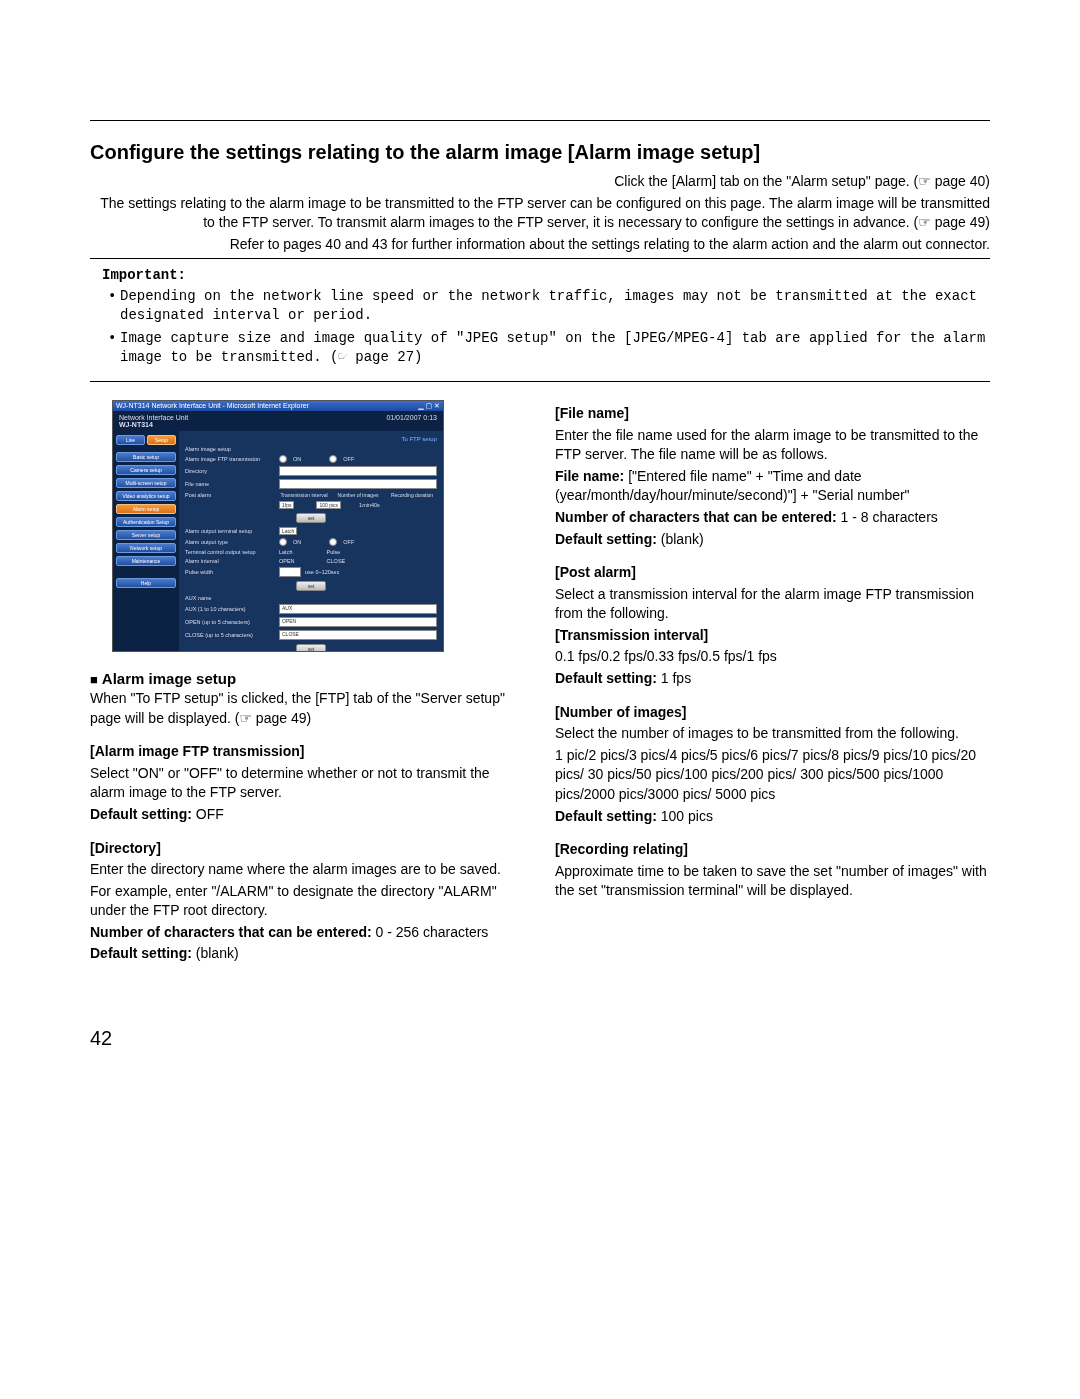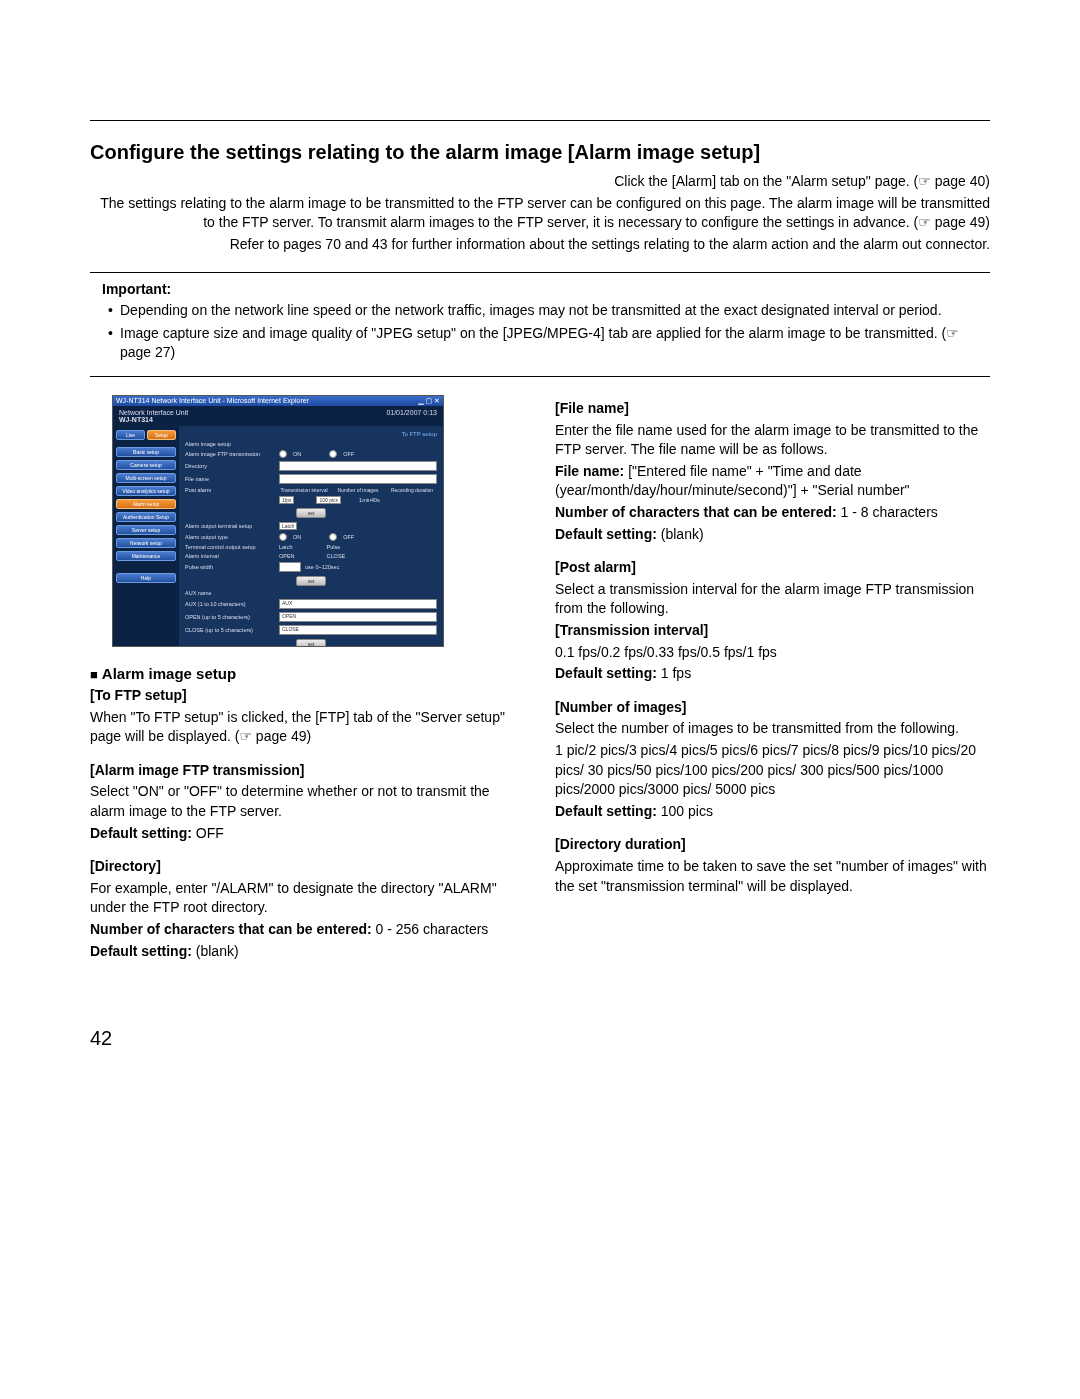--- a/index.html
+++ b/index.html
@@ -25,21 +25,22 @@
     font-size: 20px;
     font-weight: bold;
     margin: 0 0 8px 0;
   }
   p { margin: 0 0 2px 0; line-height: 1.4; }
   .intro p { margin-bottom: 2px; text-align: right; }
   .important-block {
     border-top: 1px solid #000;
     border-bottom: 1px solid #000;
     padding: 8px 0 10px 0;
-    margin: 18px 0 18px 0;
+    margin: 4px 0 18px 0;
+    font-family: Liberation Mono, monospace;
   }
   .important-title { font-weight: bold; margin-bottom: 4px; padding-left: 12px;}
   .bullet {
     display: flex;
     padding-left: 18px;
     margin-bottom: 4px;
     line-height: 1.35;
   }
   .bullet .dot { width: 12px; flex: 0 0 12px; }
   .columns {
@@ -140,21 +141,21 @@
 <div class="page-wrap">
 <div class="page">
 
 <hr class="hr-top">
 
 <h1>Configure the settings relating to the alarm image [Alarm image setup]</h1>
 
 <div class="intro">
   <p>Click the [Alarm] tab on the "Alarm setup" page. (☞ page 40)</p>
   <p>The settings relating to the alarm image to be transmitted to the FTP server can be configured on this page. The alarm image will be transmitted to the FTP server. To transmit alarm images to the FTP server, it is necessary to configure the settings in advance. (☞ page 49)</p>
-  <p>Refer to pages 70 and 43 for further information about the settings relating to the alarm action and the alarm out connector.</p>
+  <p>Refer to pages 40 and 43 for further information about the settings relating to the alarm action and the alarm out connector.</p>
 </div>
 
 <div class="important-block">
   <div class="important-title">Important:</div>
   <div class="bullet">
           <span class="dot">•</span>
           <span>Depending on the network line speed or the network traffic, images may not be transmitted at the exact designated interval or period.</span>
         </div>
   <div class="bullet">
           <span class="dot">•</span>
@@ -273,28 +274,28 @@
                   <span class="ss-lab">CLOSE (up to 5 characters)</span>
                   <span class="ss-input" style="color:#333;font-size:5px;padding-left:2px">CLOSE</span>
                 </div>
           <div class="ss-set">set</div>
         </div>
       </div>
     </div>
 
     <div class="section-title"><span class="sq">■</span><span>Alarm image setup</span></div>
 
-    <p class="field-title first">[To FTP setup]</p>
     <p>When "To FTP setup" is clicked, the [FTP] tab of the "Server setup" page will be displayed. (☞ page 49)</p>
 
     <p class="field-title">[Alarm image FTP transmission]</p>
     <p>Select "ON" or "OFF" to determine whether or not to transmit the alarm image to the FTP server.</p>
     <p><b>Default setting:</b><span> OFF</span></p>
 
     <p class="field-title">[Directory]</p>
+    <p>Enter the directory name where the alarm images are to be saved.</p>
     <p>For example, enter "/ALARM" to designate the directory "ALARM" under the FTP root directory.</p>
     <p><b>Number of characters that can be entered:</b><span> 0 - 256 characters</span></p>
     <p class="indent" style="padding-left:0"><b>Default setting:</b><span> (blank)</span></p>
   </div>
 
   <div class="col">
     <p class="field-title first">[File name]</p>
     <p>Enter the file name used for the alarm image to be transmitted to the FTP server. The file name will be as follows.</p>
     <p><b>File name:</b><span> ["Entered file name" + "Time and date (year/month/day/hour/minute/second)"] + "Serial number"</span></p>
     <p><b>Number of characters that can be entered:</b><span> 1 - 8 characters</span></p>
@@ -304,20 +305,20 @@
     <p>Select a transmission interval for the alarm image FTP transmission from the following.</p>
     <p style="font-weight:bold">[Transmission interval]</p>
     <p>0.1 fps/0.2 fps/0.33 fps/0.5 fps/1 fps</p>
     <p><b>Default setting:</b><span> 1 fps</span></p>
 
     <p class="field-title">[Number of images]</p>
     <p>Select the number of images to be transmitted from the following.</p>
     <p>1 pic/2 pics/3 pics/4 pics/5 pics/6 pics/7 pics/8 pics/9 pics/10 pics/20 pics/ 30 pics/50 pics/100 pics/200 pics/ 300 pics/500 pics/1000 pics/2000 pics/3000 pics/ 5000 pics</p>
     <p><b>Default setting:</b><span> 100 pics</span></p>
 
-    <p class="field-title">[Directory duration]</p>
+    <p class="field-title">[Recording relating]</p>
     <p>Approximate time to be taken to save the set "number of images" with the set "transmission terminal" will be displayed.</p>
   </div>
 </div>
 
 </div>
 <div class="page-num">42</div>
 </div>
 
 </body></html>

